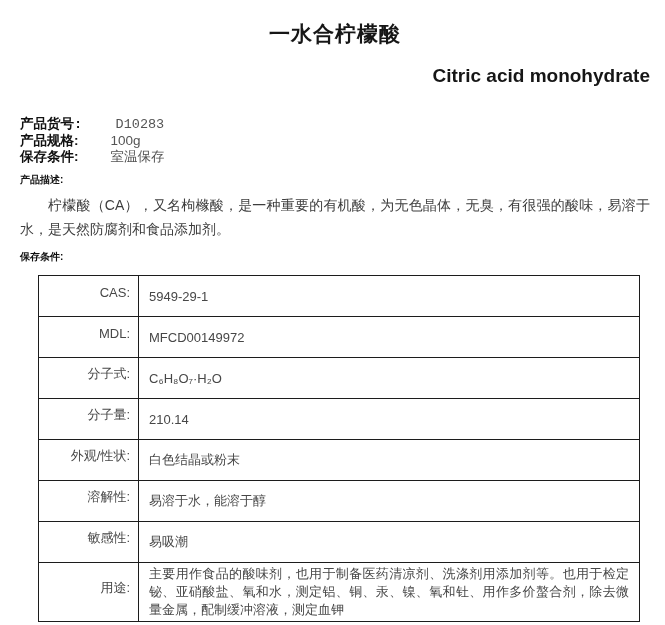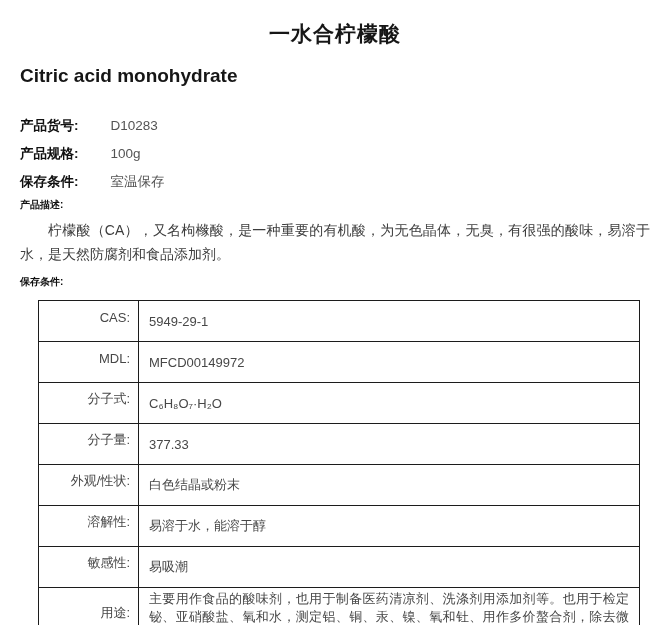--- a/index.html
+++ b/index.html
@@ -19,33 +19,33 @@
   .title-zh {
     margin: 20px 0 4px 0;
     text-align: center;
     font-size: 21px;
     font-weight: bold;
     color: #161616;
     letter-spacing: 1px;
   }
   .title-en {
     margin: 17px 0 0 0;
-    text-align: left;
+    text-align: right;
     font-size: 19px;
     font-weight: bold;
     color: #161616;
   }
   .info {
     margin-top: 30px;
   }
   .info-row {
-    margin-top: 12px;
+    margin-top: 0;
     line-height: 15px;
   }
-  .info-row:first-child { margin-top: 16px; }
+  .info-row:first-child { margin-top: 16px; font-family: Liberation Mono, monospace; }
   .info-label {
     display: inline-block;
     min-width: 86px;
     font-size: 13.5px;
     font-weight: bold;
     color: #111111;
   }
   .info-value {
     font-size: 13.5px;
     color: #545454;
@@ -138,21 +138,21 @@
       <tr class="single">
         <th>MDL:</th>
         <td>MFCD00149972</td>
       </tr>
       <tr class="single">
         <th>分子式:</th>
         <td>C₆H₈O₇·H₂O</td>
       </tr>
       <tr class="single">
         <th>分子量:</th>
-        <td>377.33</td>
+        <td>210.14</td>
       </tr>
       <tr class="single">
         <th>外观/性状:</th>
         <td>白色结晶或粉末</td>
       </tr>
       <tr class="single">
         <th>溶解性:</th>
         <td>易溶于水，能溶于醇</td>
       </tr>
       <tr class="single">

